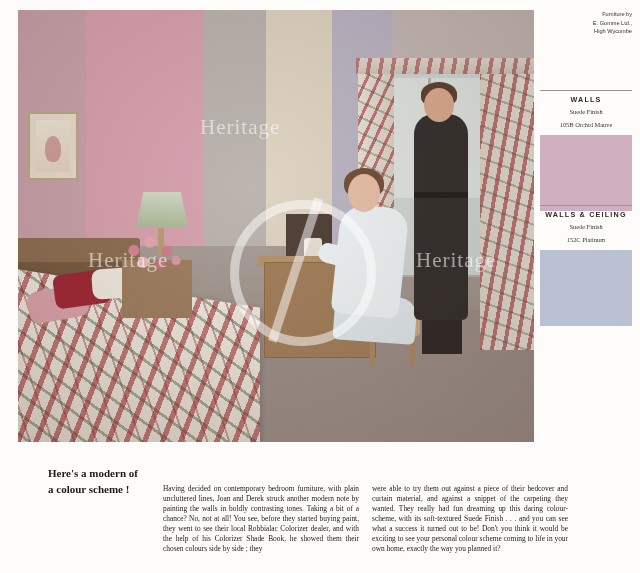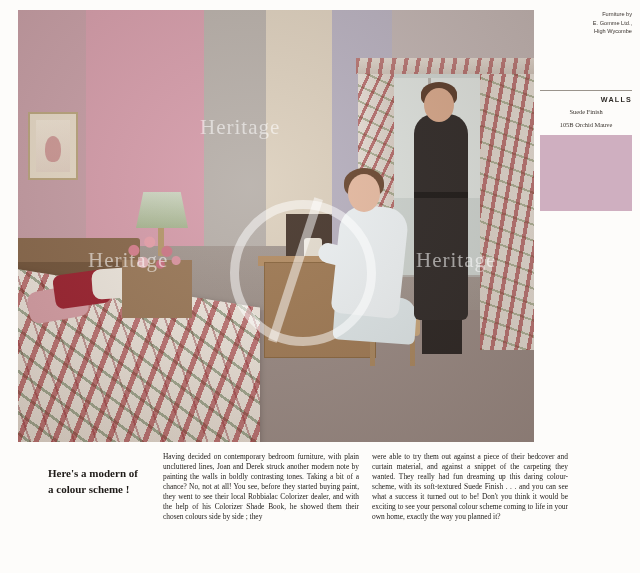--- a/index.html
+++ b/index.html
@@ -143,28 +143,28 @@
   .wm-ring{position:absolute;left:212px;top:190px;width:128px;height:128px;border-radius:50%;
     border:9px solid rgba(255,255,255,.5);pointer-events:none;}
   .wm-ring:after{content:"";position:absolute;left:52px;top:-14px;width:9px;height:150px;
     background:rgba(255,255,255,.5);transform:rotate(18deg);}
 
   
   .credit{position:absolute;left:540px;top:10px;width:92px;font-family:"Liberation Sans",sans-serif;
     font-size:5.6px;line-height:1.55;color:#3a332e;text-align:right;}
   .sw-block{position:absolute;left:540px;width:92px;text-align:center;}
   .sw-rule{border-top:1px solid #9a948c;margin:0 0 4px 0;}
-  .sw-title{font-family:"Liberation Sans",sans-serif;font-size:7.2px;letter-spacing:1.2px;color:#2e2a26;font-weight:bold;text-align:right;}
+  .sw-title{font-family:"Liberation Sans",sans-serif;font-size:7.2px;letter-spacing:1.2px;color:#2e2a26;font-weight:bold;}
   .sw-sub{font-family:"Liberation Serif",serif;font-size:6.4px;color:#3b352f;margin-top:3px;line-height:1.5;}
   .sw-chip{width:92px;height:76px;margin-top:6px;}
 
   
   .cap-head{position:absolute;left:48px;top:466px;width:96px;
     font-family:"Liberation Serif",serif;font-size:11px;line-height:1.42;color:#1e1b18;font-weight:bold;}
-  .col{position:absolute;top:452px;font-family:"Liberation Serif",serif;font-size:7.4px;
+  .col{position:absolute;top:484px;font-family:"Liberation Serif",serif;font-size:7.4px;
     line-height:1.36;color:#1d1a17;text-align:justify;}
   .col1{left:163px;width:196px;}
   .col2{left:372px;width:196px;}
   .col p{margin:0;}
 </style>
 </head>
 <body>
 
 <div class="page">
 
@@ -242,20 +242,27 @@
   </div>
 
   <div class="sw-block" style="top:90px;">
     <div class="sw-rule"></div>
     <div class="sw-title">WALLS</div>
     <div class="sw-sub">Suede Finish</div>
     <div class="sw-sub">105B  Orchid Mauve</div>
     <div class="sw-chip" style="background:#cfafc0;"></div>
   </div>
 
+  <div class="sw-block" style="top:205px;">
+    <div class="sw-rule"></div>
+    <div class="sw-title">WALLS &amp; CEILING</div>
+    <div class="sw-sub">Suede Finish</div>
+    <div class="sw-sub">152C  Platinum</div>
+    <div class="sw-chip" style="background:#b9c0d4;"></div>
+  </div>
 
   <div class="cap-head">Here's a modern of a colour scheme !</div>
   <div class="col col1">
     <p>Having decided on contemporary bedroom furniture, with plain uncluttered lines, Joan and Derek struck another modern note by painting the walls in boldly contrasting tones. Taking a bit of a chance? No, not at all! You see, before they started buying paint, they went to see their local Robbialac Colorizer dealer, and with the help of his Colorizer Shade Book, he showed them their chosen colours side by side ; they</p>
   </div>
   <div class="col col2">
     <p>were able to try them out against a piece of their bedcover and curtain material, and against a snippet of the carpeting they wanted. They really had fun dreaming up this daring colour-scheme, with its soft-textured Suede Finish . . . and you can see what a success it turned out to be!  Don't you think it would be exciting to see your personal colour scheme coming to life in your own home, exactly the way you planned it?</p>
   </div>
 
 </div>

